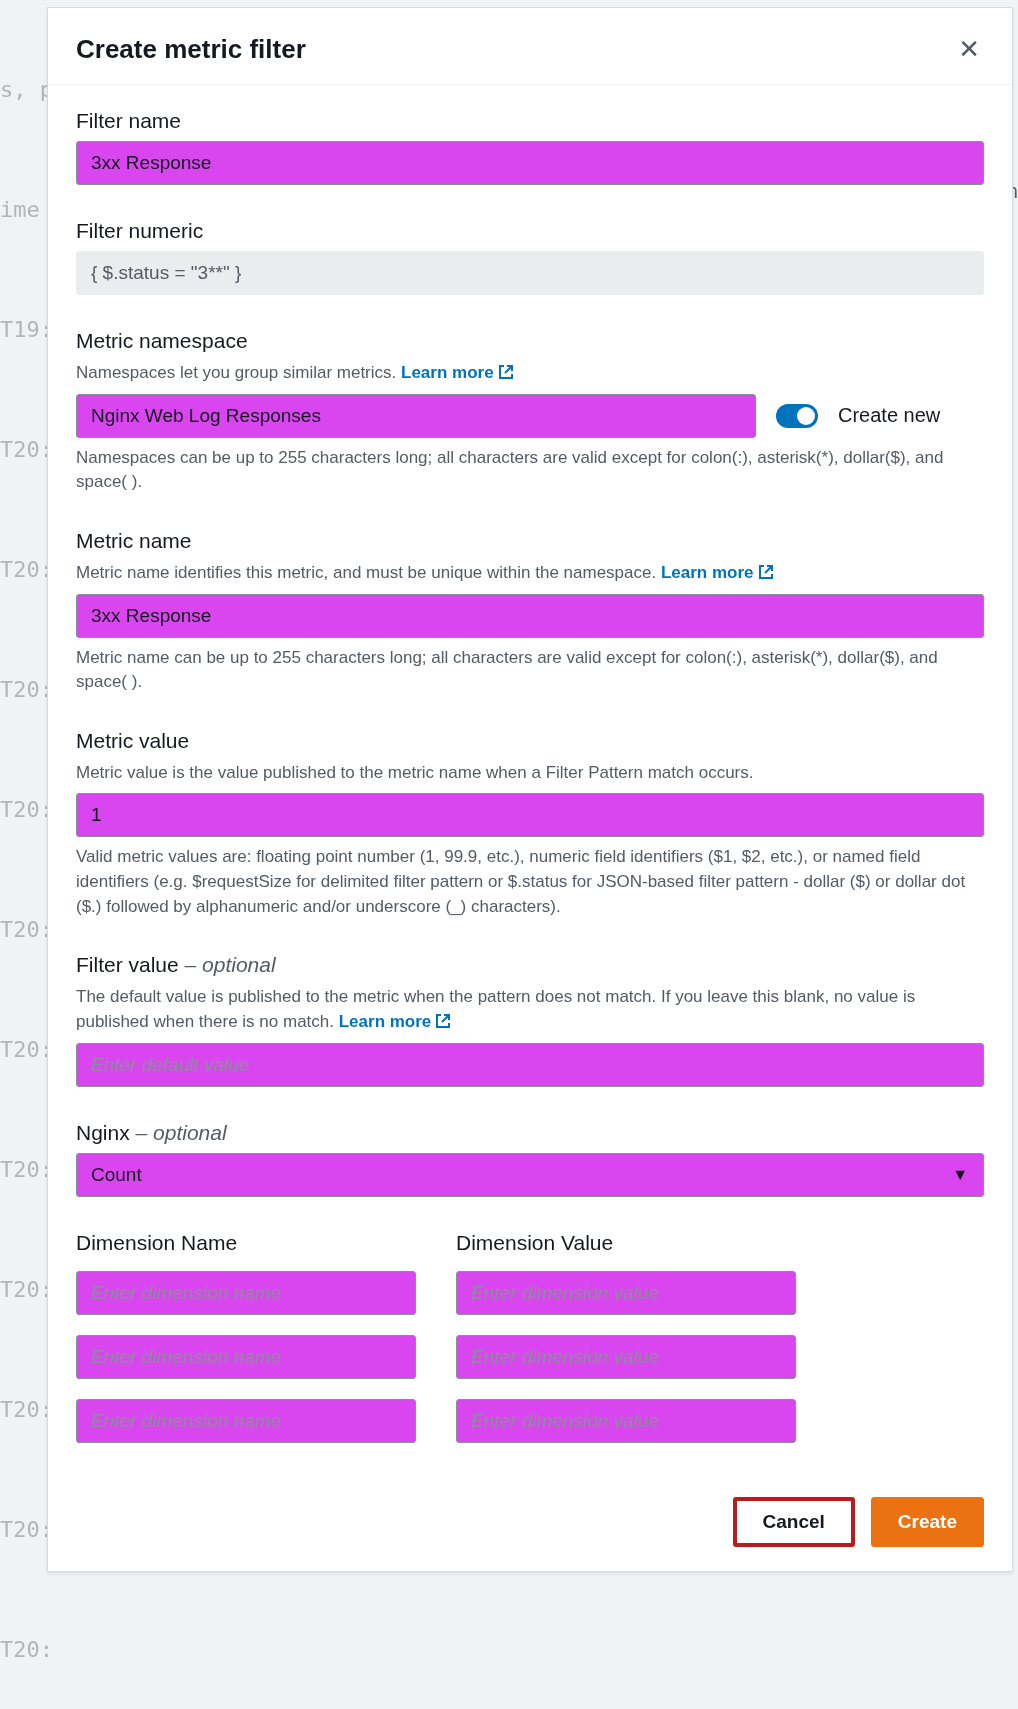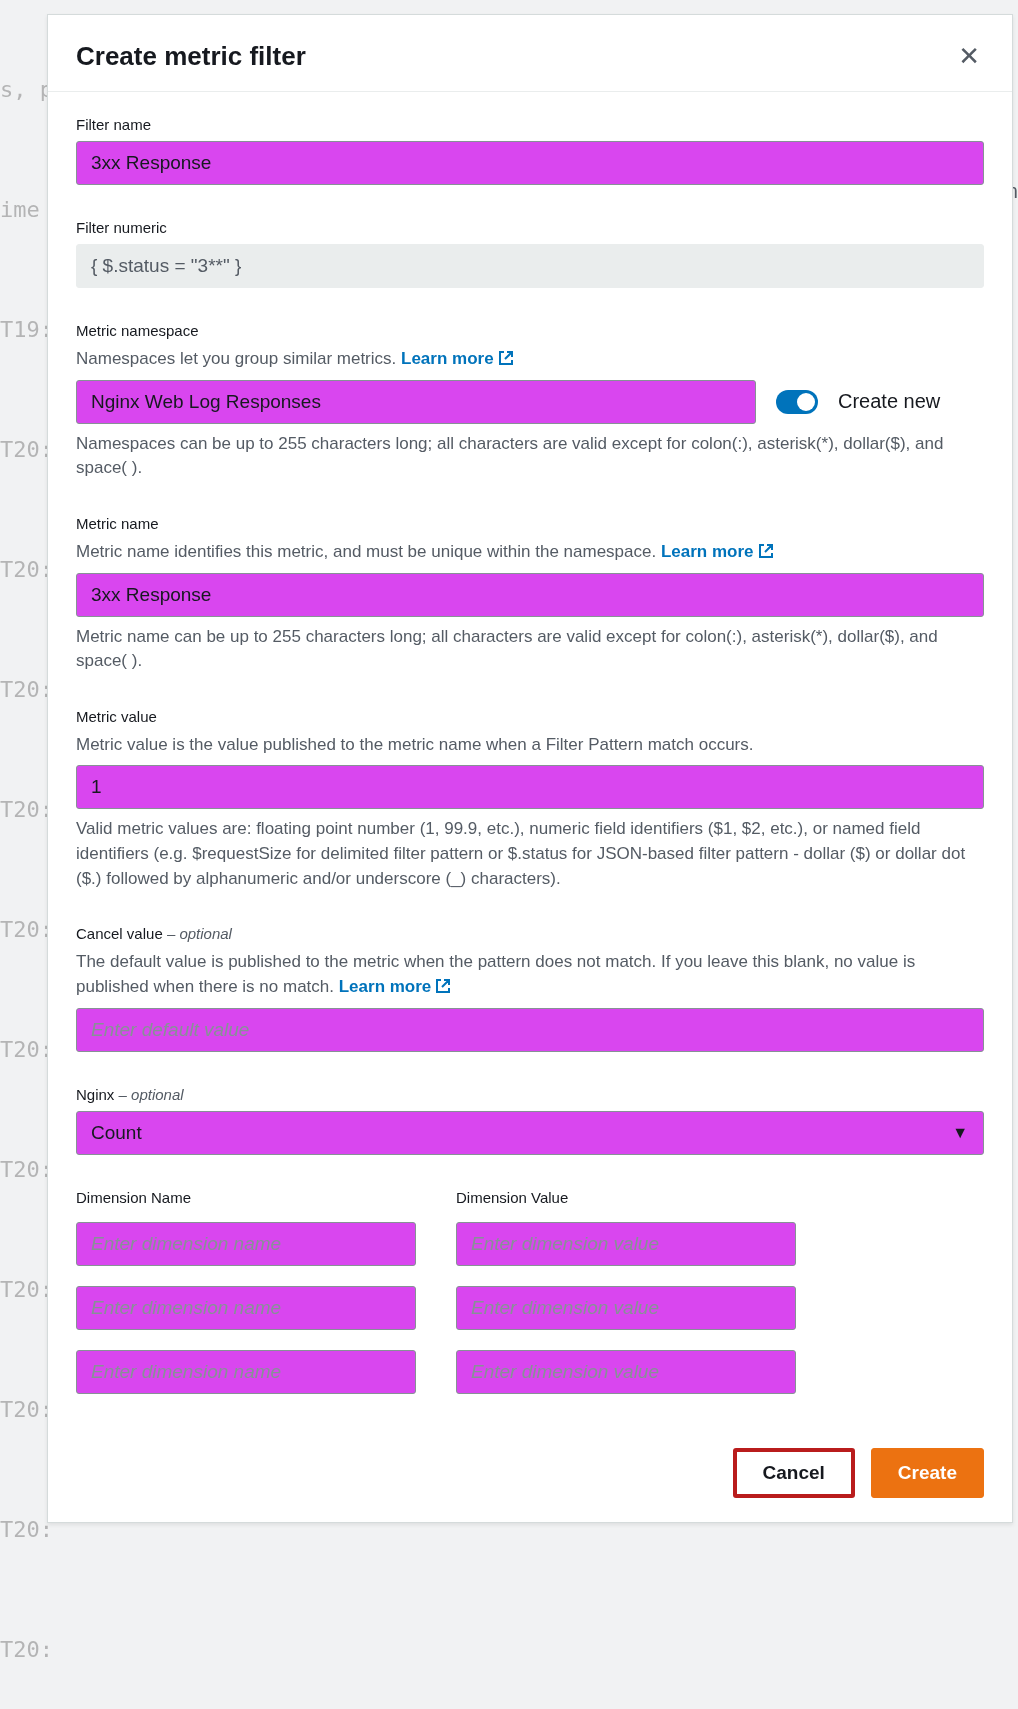--- a/index.html
+++ b/index.html
@@ -21,41 +21,41 @@
     color:#8c8c8c;
     line-height:60px;
     padding-left:0;
     white-space:pre;
     user-select:none;
     pointer-events:none;
     opacity:0.6;
   }
   .modal {
     position:absolute;
-    left:47px; top:14px;
+    left:47px; top:7px;
     width:966px;
     background:#fff;
     border:1px solid #d5dbdb;
     box-shadow: 0 2px 4px rgba(0,0,0,0.08);
   }
   .modal-header {
     display:flex;
     align-items:center;
     justify-content:space-between;
     padding:24px 28px 18px 28px;
     border-bottom:1px solid #eaeded;
   }
   .modal-title { font-size:26px; font-weight:700; }
   .close-x {
     font-size:26px; line-height:1; color:#545b64;
     cursor:pointer; background:none; border:none; padding:4px;
   }
   .modal-body { padding: 24px 28px 20px 28px; }
   .field { margin-bottom: 34px; }
-  .field-label { font-size:15px; font-weight:400; color:#16191f; margin-bottom:8px; }
+  .field-label { font-size:21px; font-weight:400; color:#16191f; margin-bottom:8px; }
   .field-label .optional { font-style:italic; color:#545b64; }
   .field-desc { font-size:17px; color:#545b64; line-height:1.45; margin-bottom:8px; }
   .field-help { font-size:17px; color:#545b64; line-height:1.45; margin-top:8px; }
   .link { color:#0073bb; font-weight:700; text-decoration:none; cursor:pointer; white-space:nowrap; }
   .ext-icon {
     display:inline-block; width:16px; height:16px; vertical-align:-2px; margin-left:4px;
   }
   .ext-icon svg { width:16px; height:16px; }
   .ext-icon path { stroke:#0073bb; stroke-width:2; fill:none; }
   input.text, .readonly-box, select.text {
@@ -220,21 +220,21 @@
 
     <div class="field">
       <div class="field-label">Metric value</div>
       <div class="field-desc">Metric value is the value published to the metric name when a Filter Pattern match occurs.</div>
       <input class="text" type="text" value="1" style="">
       <div class="field-help">Valid metric values are: floating point number (1, 99.9, etc.), numeric field identifiers ($1, $2, etc.), or named field identifiers (e.g. $requestSize for delimited filter pattern or $.status for JSON-based filter pattern - dollar ($) or dollar dot ($.) followed by alphanumeric and/or underscore (_) characters).</div>
     </div>
 
     <div class="field">
       <div class="field-label">
-        <span>Cancel value</span><span class="optional"> – optional</span>
+        <span>Filter value</span><span class="optional"> – optional</span>
       </div>
       <div class="field-desc">
         <span>The default value is published to the metric when the pattern does not match. If you leave this blank, no value is published when there is no match. </span><a class="link"><span>Learn more</span><span class="ext-icon"><svg viewBox="0 0 16 16">
                 <path d="M6 2H2v12h12v-4M9 2h5v5M14 2L7 9"></path>
               </svg></span></a>
       </div>
       <input class="text" type="text" placeholder="Enter default value" style="">
     </div>
 
     <div class="field">

